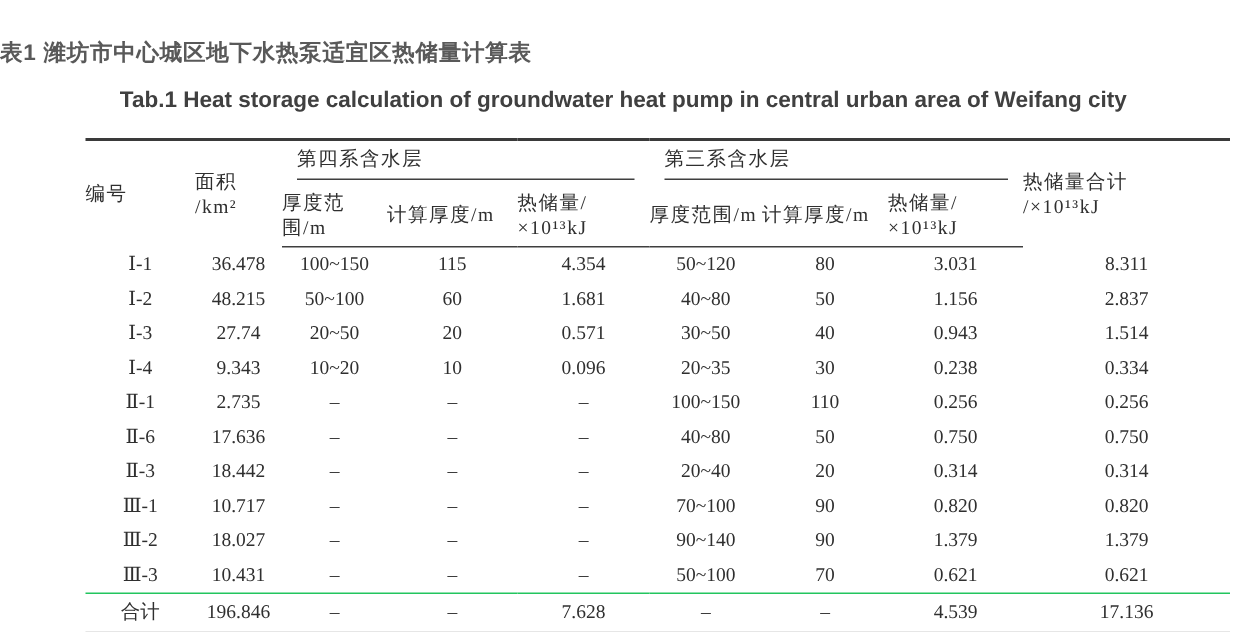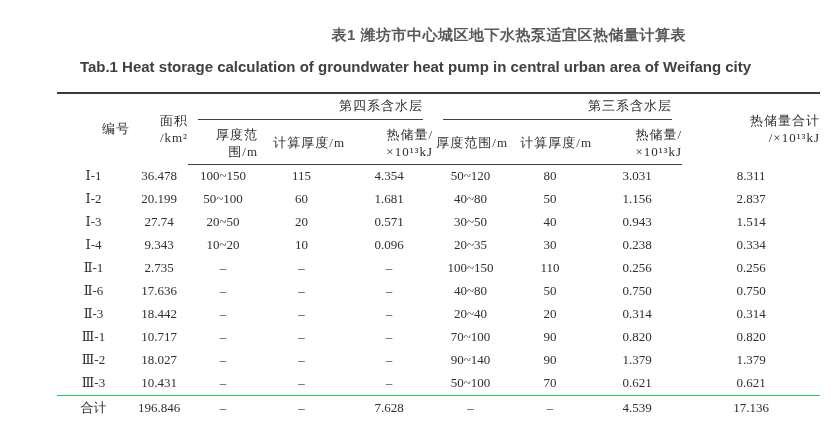--- a/index.html
+++ b/index.html
@@ -3,21 +3,21 @@
 <meta charset="utf-8">
 <style>
   html,body{margin:0;padding:0;background:#ffffff;}
   .page{
     width:831px;height:421px;background:#ffffff;overflow:hidden;
     font-family:"Liberation Sans","DejaVu Sans",sans-serif;
     position:relative;
   }
   .title-zh{
     padding-top:26px;
-    text-align:right;
+    text-align:left;
     padding-right:145px;        
     font-size:15px;font-weight:bold;color:#595959;letter-spacing:0.5px;
   }
   .title-en{
     margin-top:13px;
     text-align:center;
     font-size:15px;font-weight:bold;color:#404040;
   }
   table.data{
     margin:17px 0 0 57px;
@@ -26,21 +26,21 @@
     table-layout:fixed;
     font-family:"Liberation Serif","DejaVu Serif",serif;
     font-size:13px;color:#2f2f2f;
     border-top:2px solid #3a3a3a;
     border-bottom:2px solid #3a3a3a;
   }
   table.data th{
     font-weight:normal;
     letter-spacing:1px;
     padding:3px 0;
-    text-align:right;
+    text-align:left;
     vertical-align:middle;
     line-height:1.35;
   }
   thead tr.sub-row th{border-bottom:1px solid #3f3f3f;}
   th.group div{
     border-bottom:1px solid #3f3f3f;
     margin:0 10px;
     padding-bottom:4px;
   }
   table.data td{
@@ -108,21 +108,21 @@
           <td class="c-range1">100~150</td>
           <td class="c-mid">115</td>
           <td class="c-mid">4.354</td>
           <td class="c-range2">50~120</td>
           <td class="c-mid">80</td>
           <td class="c-mid">3.031</td>
           <td class="c-mid">8.311</td>
         </tr>
         <tr>
           <td class="c-id">Ⅰ-2</td>
-          <td class="c-area">20.199</td>
+          <td class="c-area">48.215</td>
           <td class="c-range1">50~100</td>
           <td class="c-mid">60</td>
           <td class="c-mid">1.681</td>
           <td class="c-range2">40~80</td>
           <td class="c-mid">50</td>
           <td class="c-mid">1.156</td>
           <td class="c-mid">2.837</td>
         </tr>
         <tr>
           <td class="c-id">Ⅰ-3</td>

